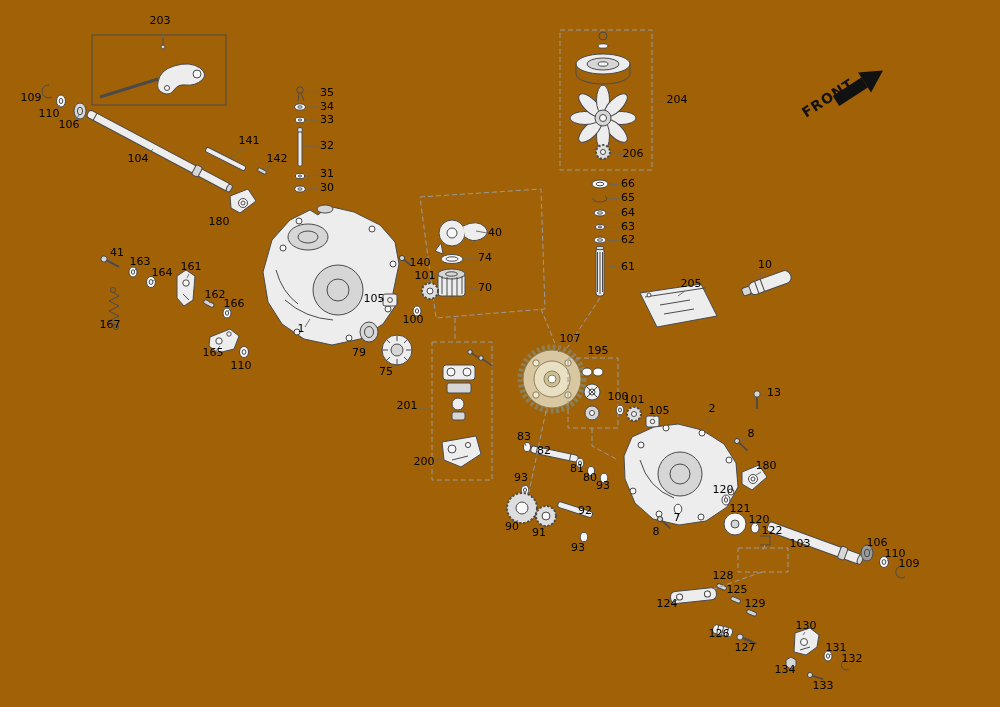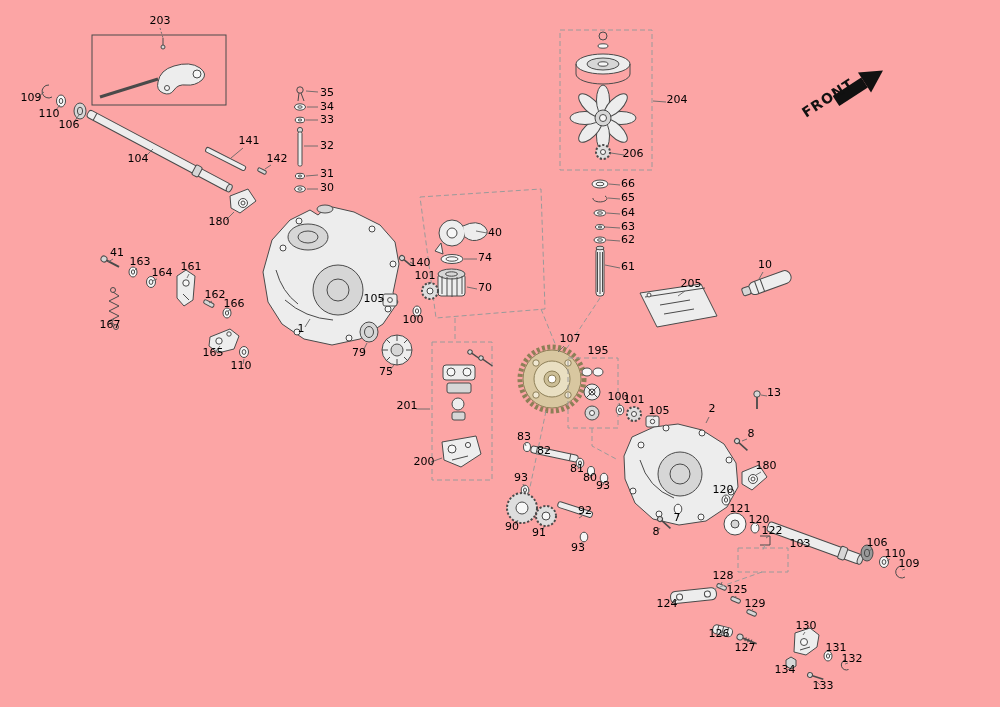--- a/index.html
+++ b/index.html
@@ -1,16 +1,16 @@
 <!DOCTYPE html>
 <html style="--color-gear-accent: #d8c7a0; --color-gear-stroke: #8d7f57;"><head>
 <meta charset="utf-8">
 <style>
   html,body{margin:0;padding:0;background:#fff;}
-  .stage{position:relative;width:1000px;height:707px;background:#fca5a5;overflow:hidden;}
+  .stage{position:relative;width:1000px;height:707px;background:#a16207;overflow:hidden;}
   svg{display:block;}
   .ln{fill:none;stroke:#4a4a4a;stroke-width:1;}
   .fill-light{fill:#ededed;stroke:#4a4a4a;stroke-width:1;}
   .fill-mid{fill:#d6d6d6;stroke:#4a4a4a;stroke-width:1;}
   .washer{fill:#f7f7f7;stroke:#4a4a4a;stroke-width:1;}
   .dash{fill:none;stroke:#9a9a9a;stroke-width:1;stroke-dasharray:5 3;}
   .leader{stroke:#666;stroke-width:0.9;}
   .gear-small{fill:#dedede;stroke:#4a4a4a;stroke-width:2;stroke-dasharray:2.2 1.8;}
   .gear-teeth{fill:none;stroke:var(--color-gear-stroke,#8d7f57);stroke-width:5;stroke-dasharray:3 2.4;}
   .gear-body{fill:var(--color-gear-accent,#d8c7a0);stroke:var(--color-gear-stroke,#8d7f57);}

